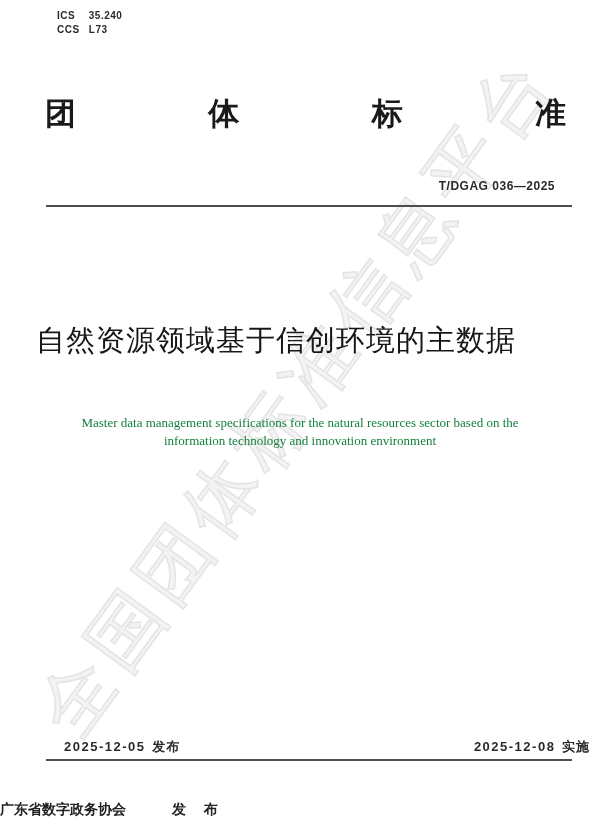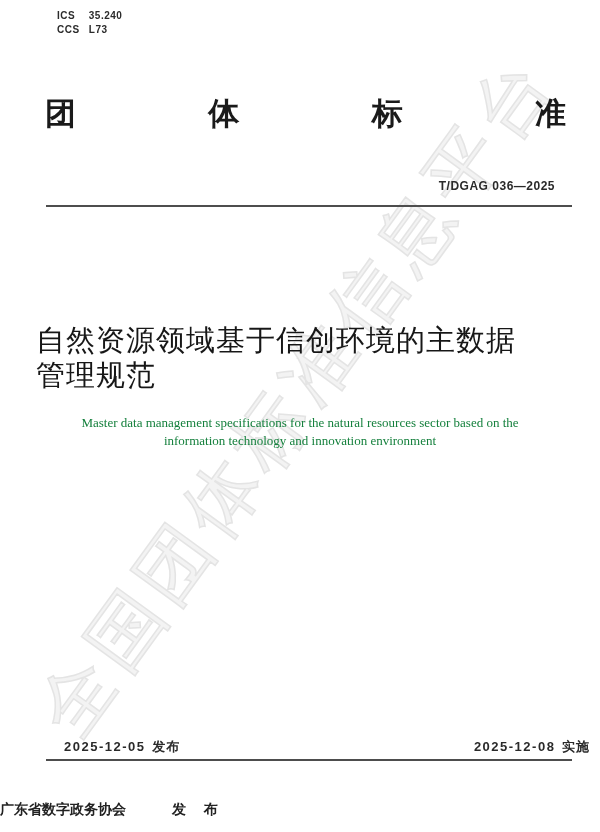--- a/index.html
+++ b/index.html
@@ -119,21 +119,20 @@
     <span>标</span>
     <span>准</span>
   </div>
 
   <div class="layer std-number">T/DGAG 036—2025</div>
 
   <div class="layer rule rule-top"></div>
 
   <div class="layer cn-title">
     <div>自然资源领域基于信创环境的主数据</div>
-    <div>管理规范</div>
   </div>
 
   <div class="layer en-title">
     <div>Master data management specifications for the natural resources sector based on the</div>
     <div>information technology and innovation environment</div>
   </div>
 
   <div class="layer dates-row">
     <div>
       <span class="date">2025-12-05</span>

